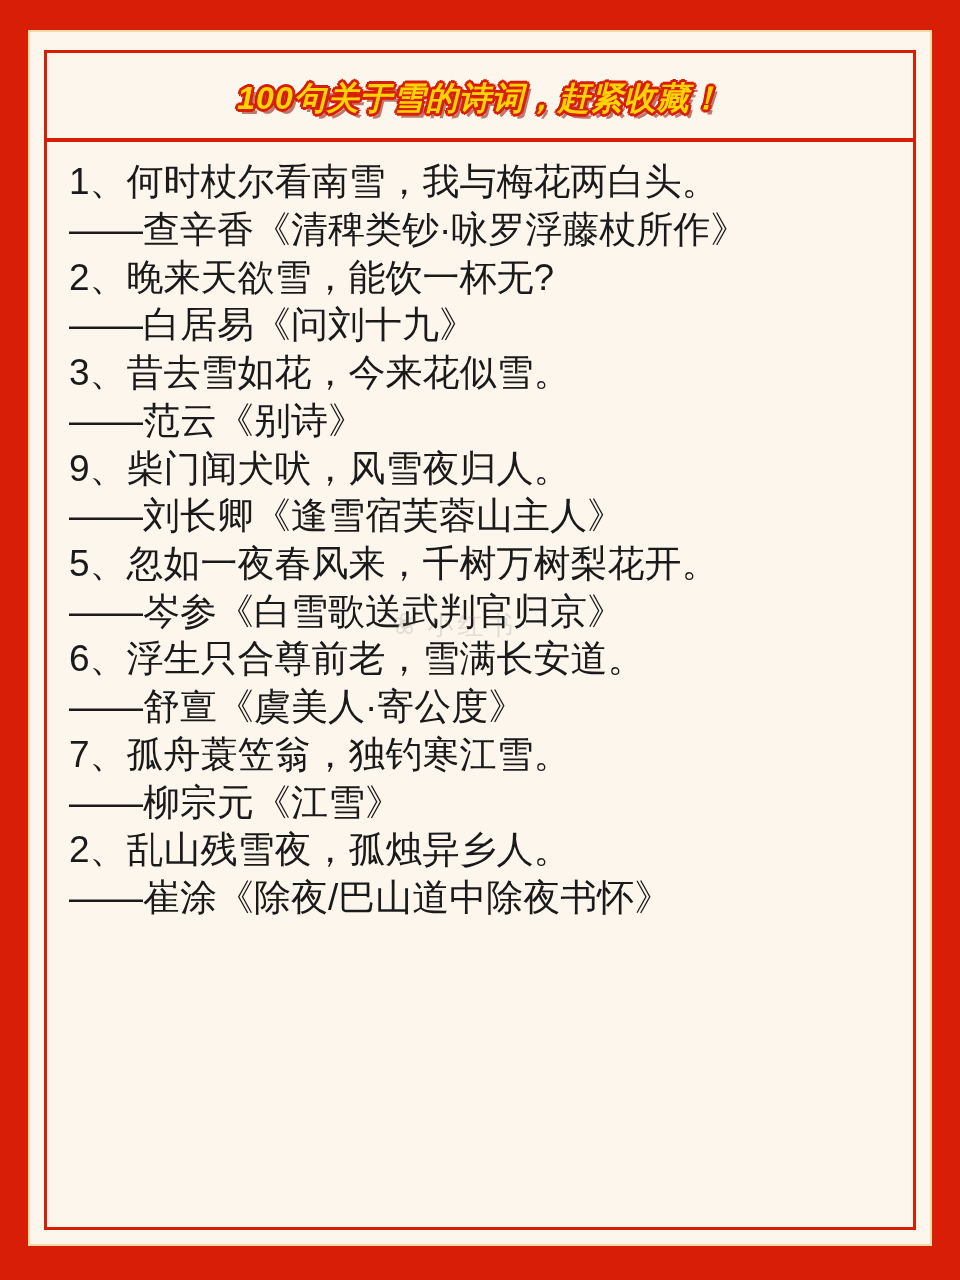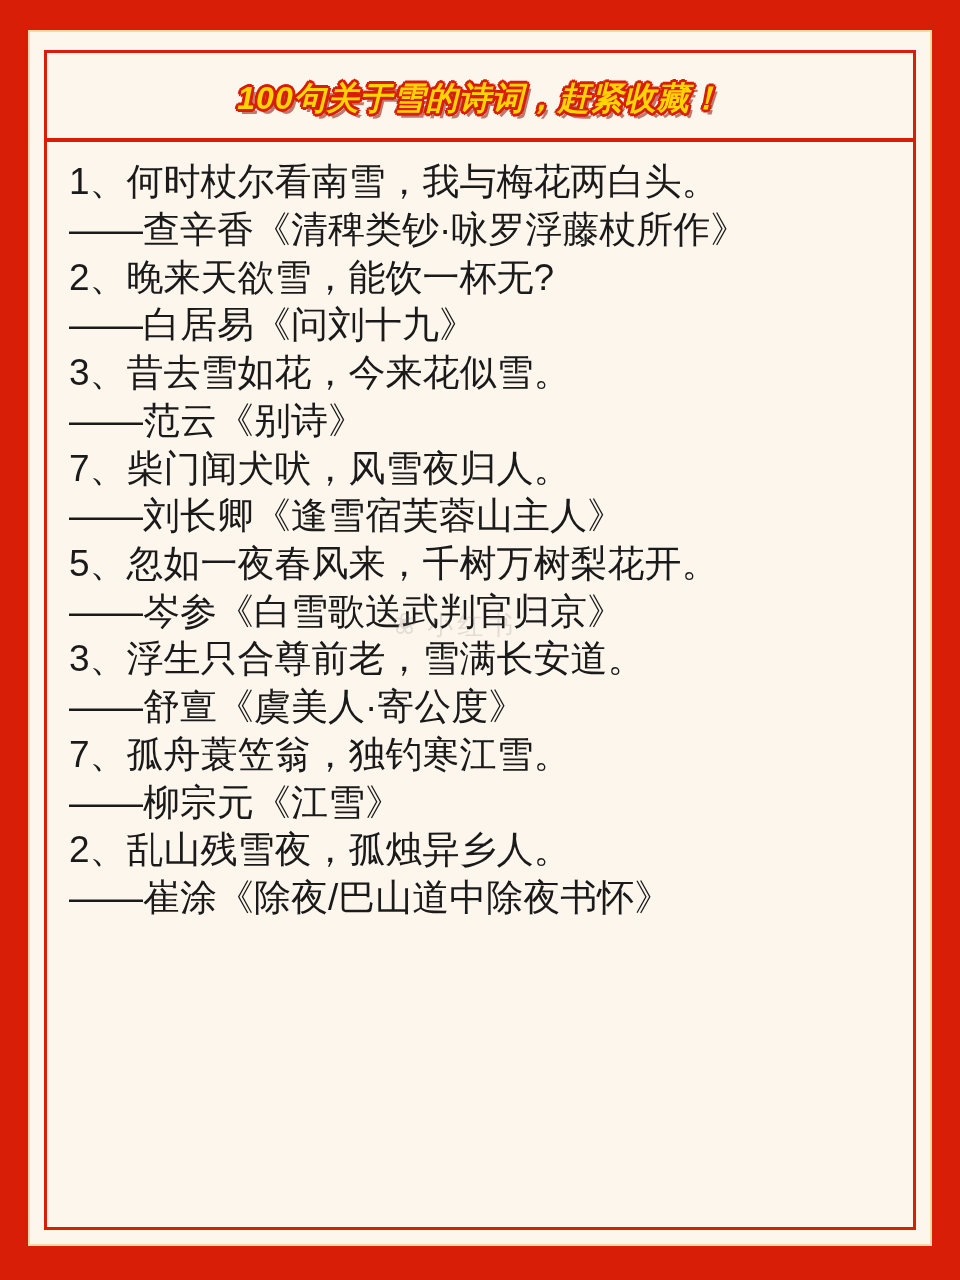--- a/index.html
+++ b/index.html
@@ -123,31 +123,31 @@
           <div class="line-verse">2、晚来天欲雪，能饮一杯无?</div>
           <div class="line-source">——白居易《问刘十九》</div>
         </div>
 
         <div class="entry">
           <div class="line-verse">3、昔去雪如花，今来花似雪。</div>
           <div class="line-source">——范云《别诗》</div>
         </div>
 
         <div class="entry">
-          <div class="line-verse">7、柴门闻犬吠，风雪夜归人。</div>
+          <div class="line-verse">9、柴门闻犬吠，风雪夜归人。</div>
           <div class="line-source">——刘长卿《逢雪宿芙蓉山主人》</div>
         </div>
 
         <div class="entry">
           <div class="line-verse">5、忽如一夜春风来，千树万树梨花开。</div>
           <div class="line-source">——岑参《白雪歌送武判官归京》</div>
         </div>
 
         <div class="entry">
-          <div class="line-verse">3、浮生只合尊前老，雪满长安道。</div>
+          <div class="line-verse">6、浮生只合尊前老，雪满长安道。</div>
           <div class="line-source">——舒亶《虞美人·寄公度》</div>
         </div>
 
         <div class="entry">
           <div class="line-verse">7、孤舟蓑笠翁，独钓寒江雪。</div>
           <div class="line-source">——柳宗元《江雪》</div>
         </div>
 
         <div class="entry">
           <div class="line-verse">2、乱山残雪夜，孤烛异乡人。</div>

